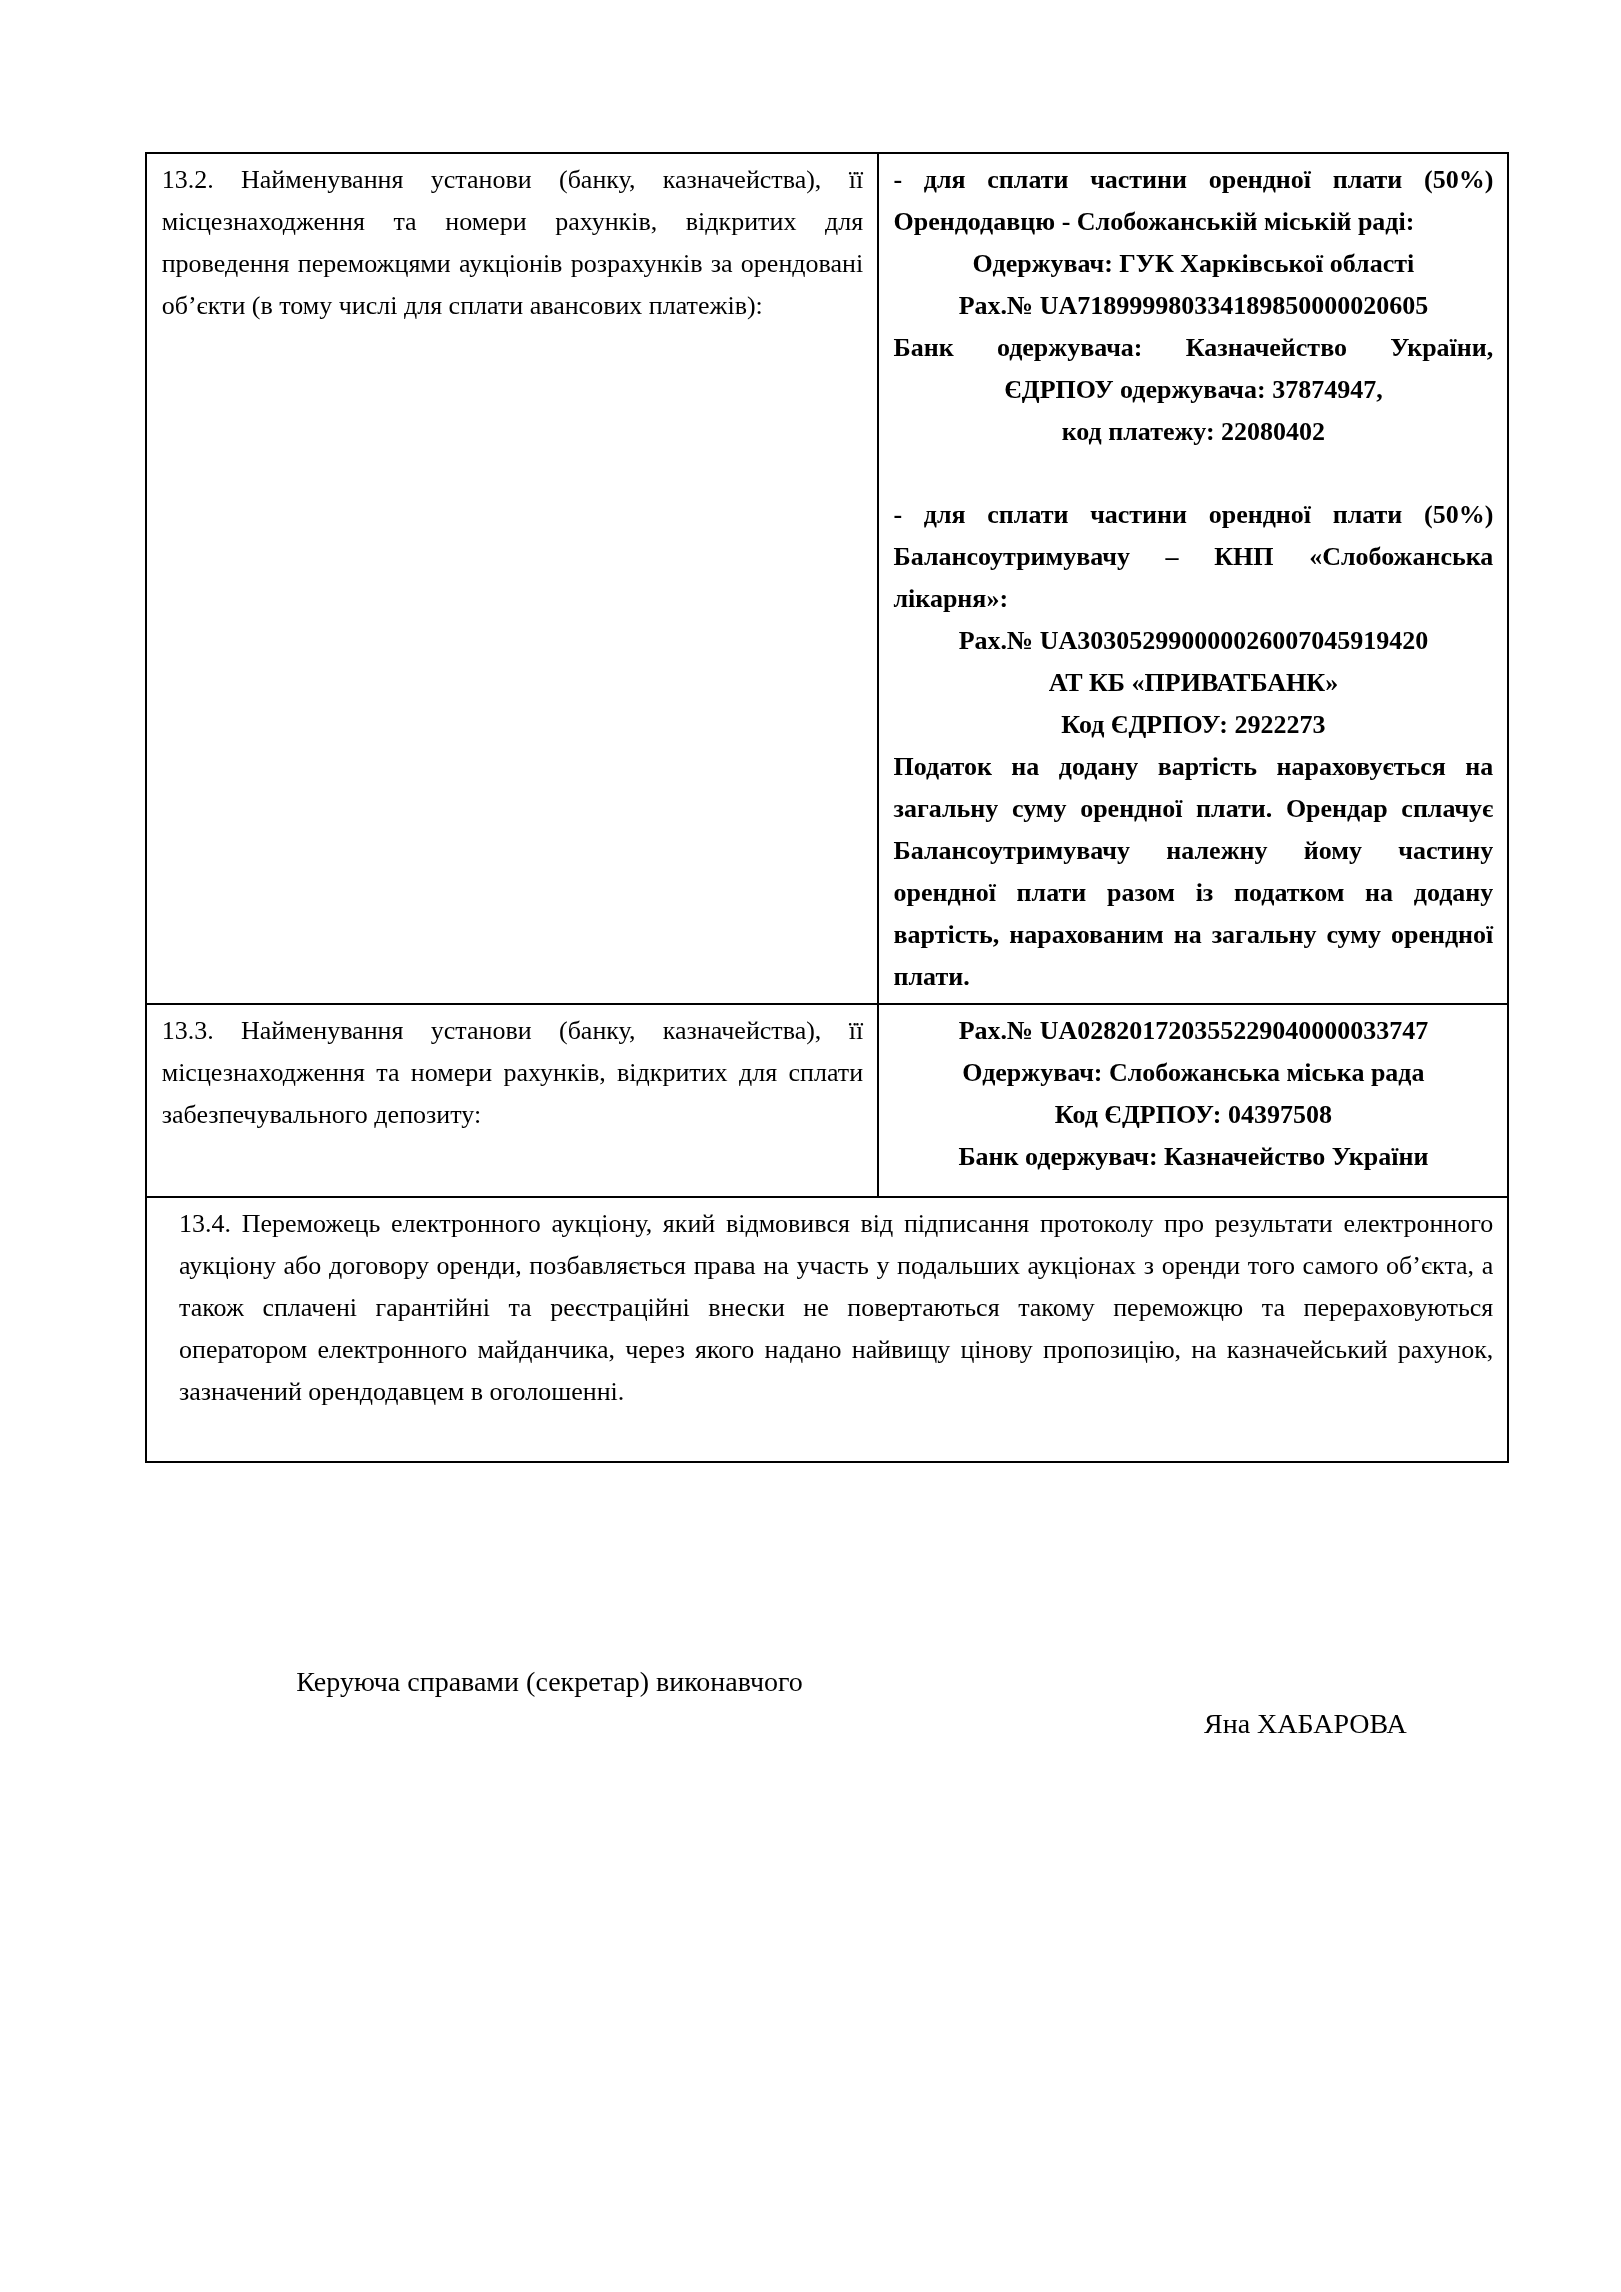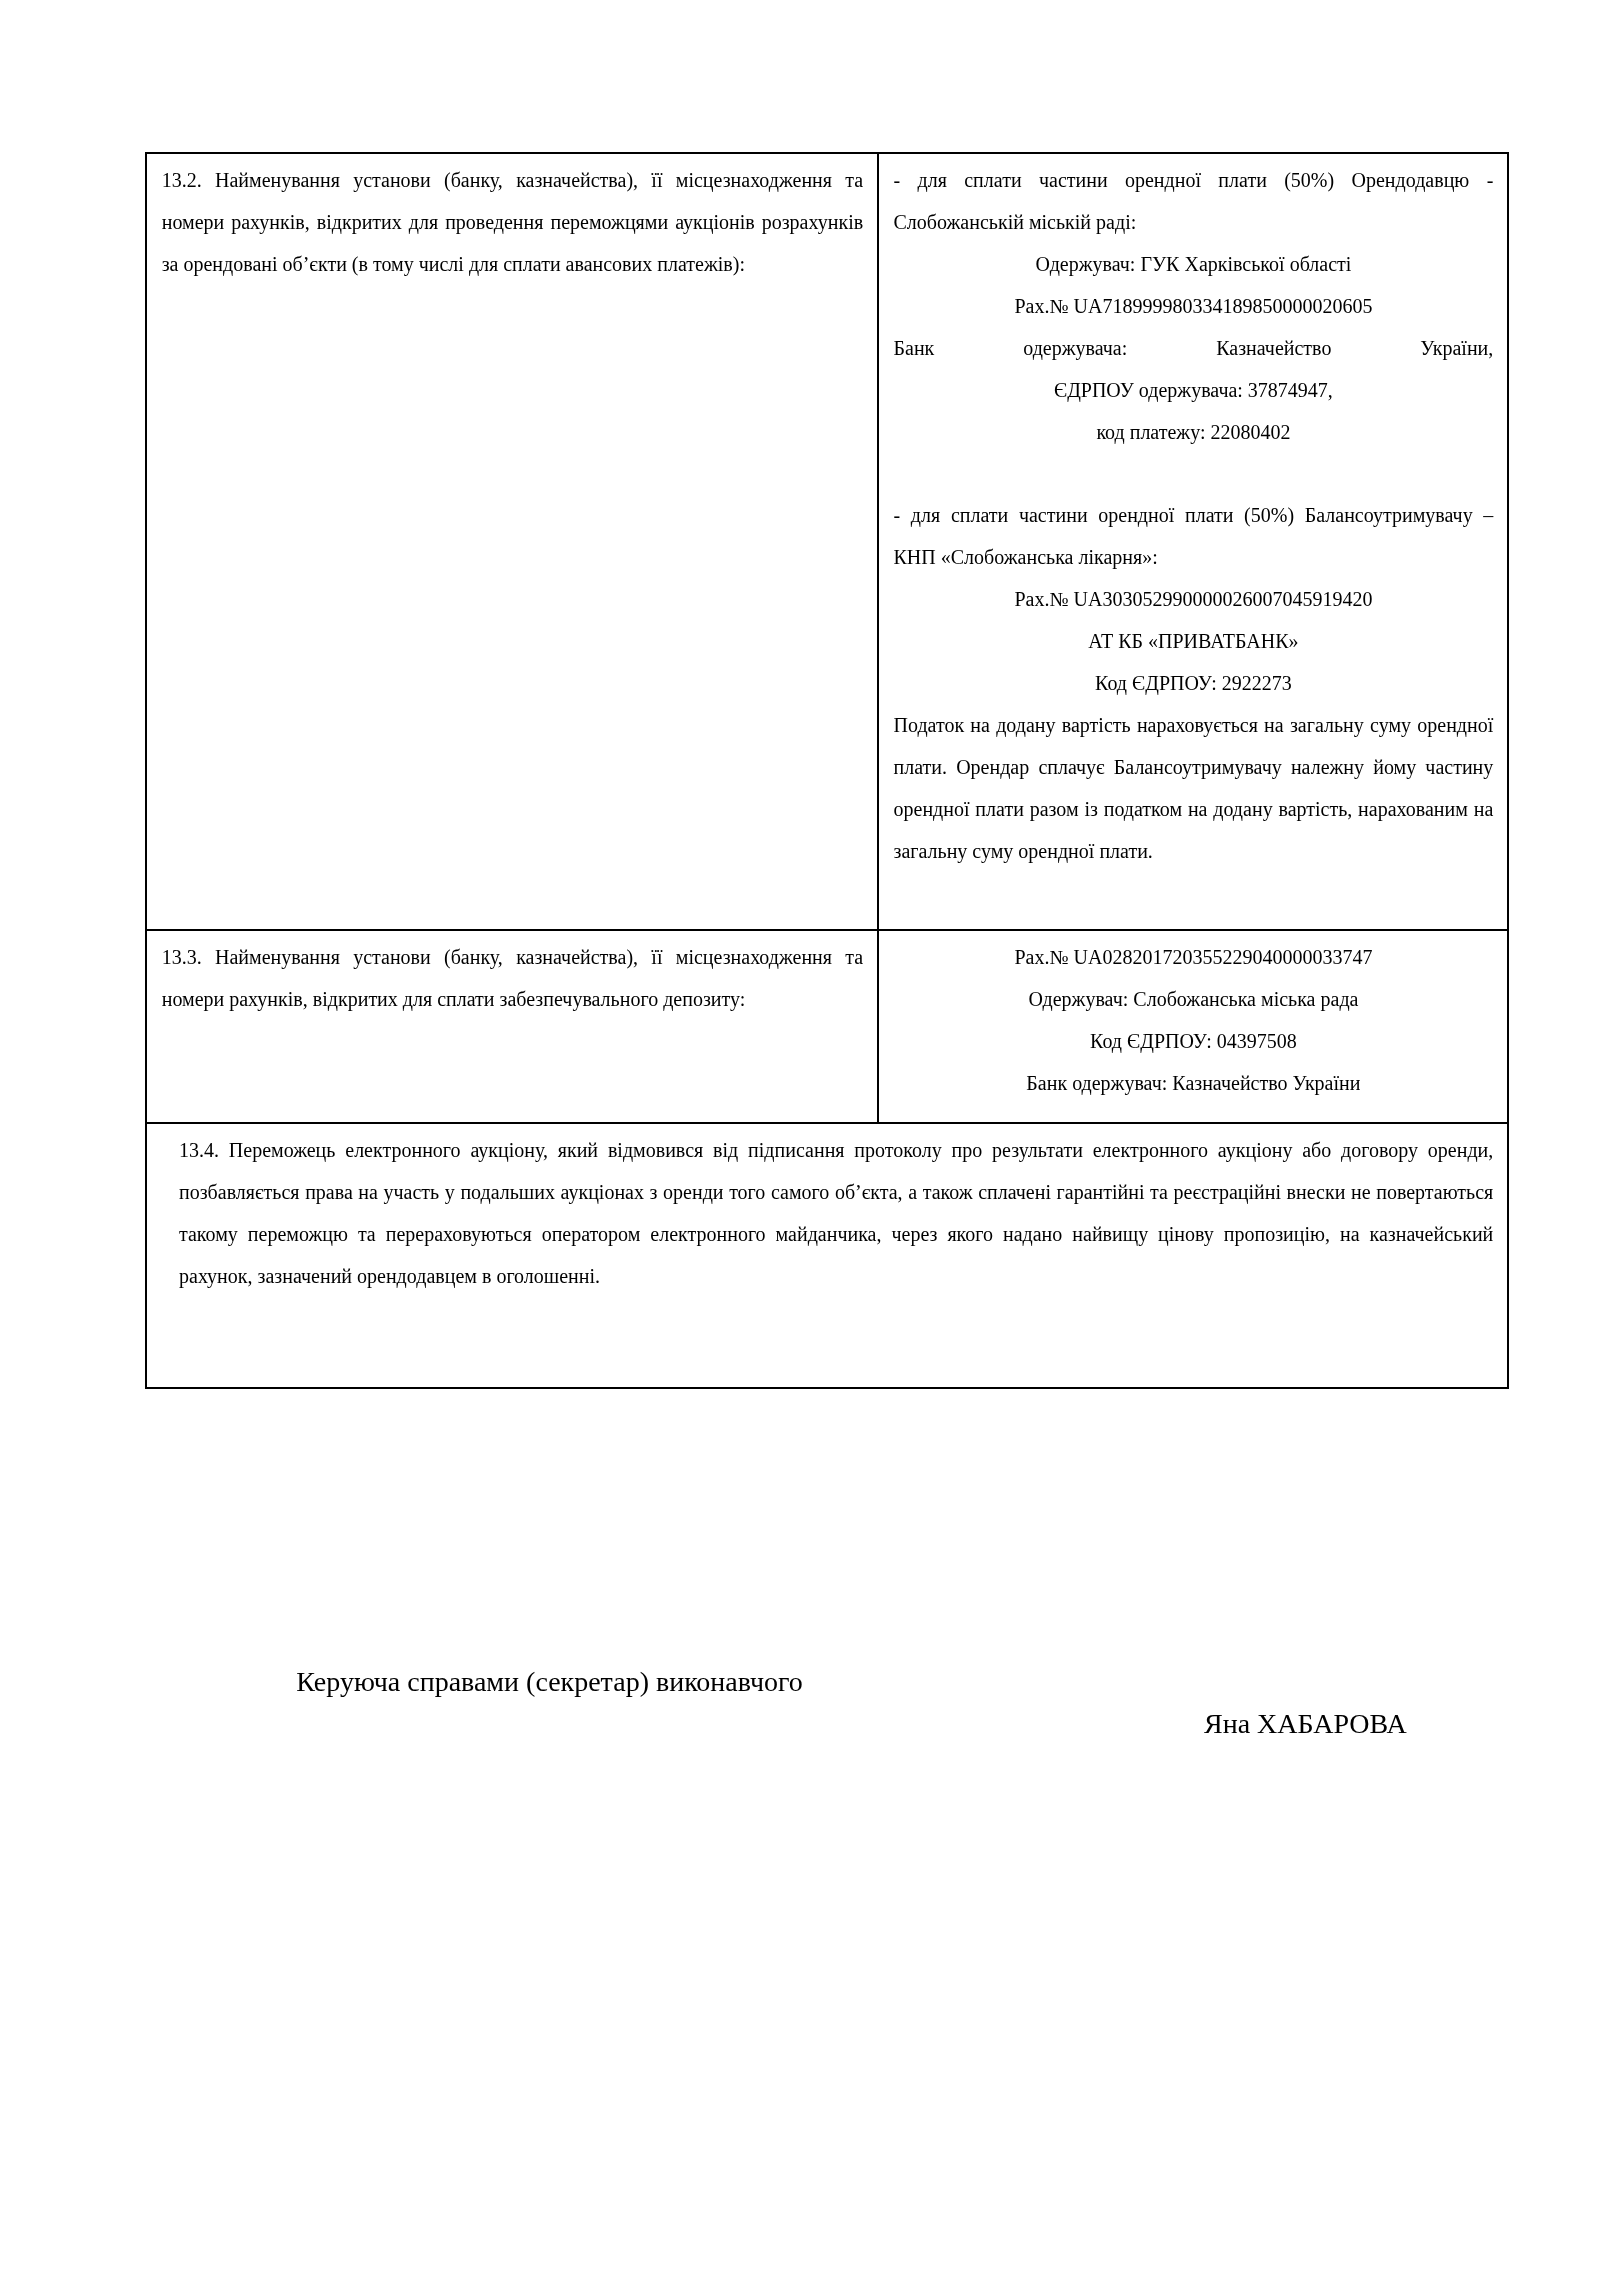--- a/index.html
+++ b/index.html
@@ -21,26 +21,26 @@
     left: 145px; top: 152px;
     width: 1364px;
     border-collapse: collapse;
     table-layout: fixed;
     border: 2.9px solid #000;
   }
   table.req-table td {
     border: 2px solid #000;
     vertical-align: top;
     padding: 4.9px 13.7px 4.9px 14.7px;
-    font-size: 20px;
+    font-size: 26px;
     line-height: 42px;
     overflow: hidden;
   }
   td.col-left  { width: 691px; }
-  td.col-right { width: 595px; }
+  td.col-right { width: 595px; font-weight: bold; }
   tr.row-132 td { height: 777px; }
   tr.row-133 td { height: 193px; margin-left: 35px; }
   tr.row-134 td { height: 265px; padding-left: 32px; }
   .para { margin: 0; }
   .para.flow    { text-align: justify; }
   .para.stretch { text-align: justify; text-align-last: justify; }
   .para.line    { text-align: center; }
   .para.gap     { margin-top: 41px; }
   .signature {
     position: absolute;

